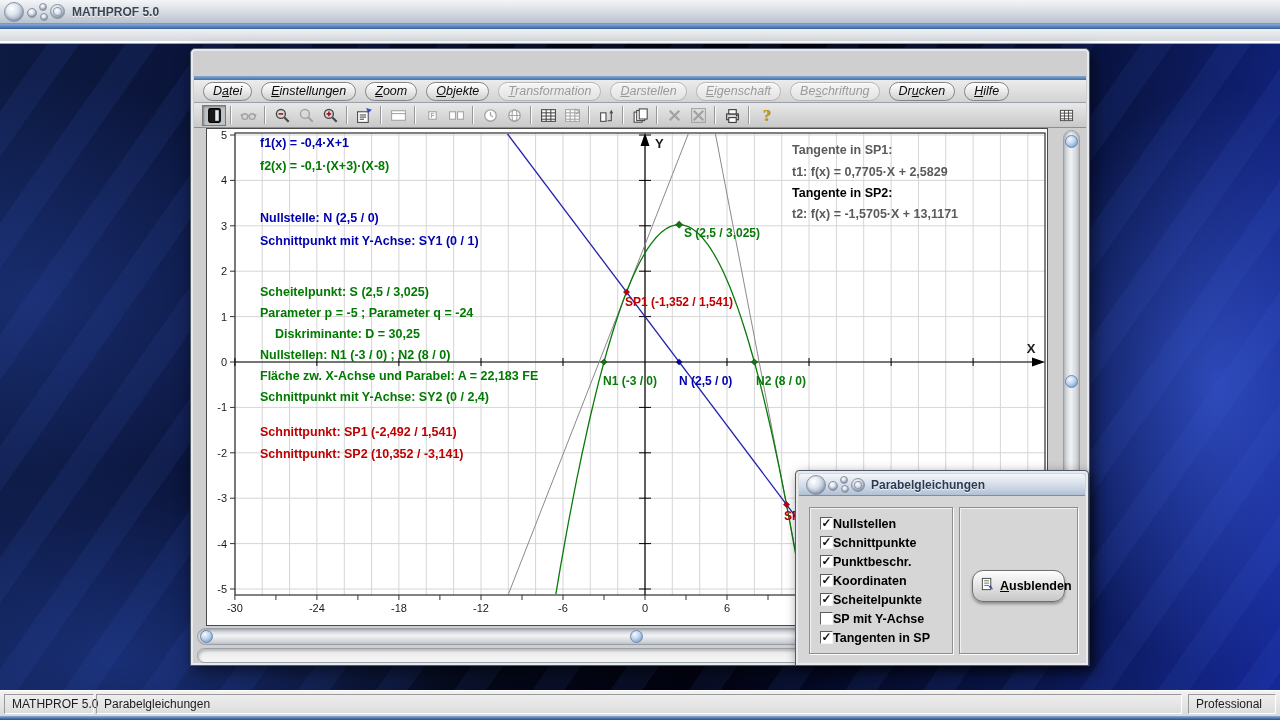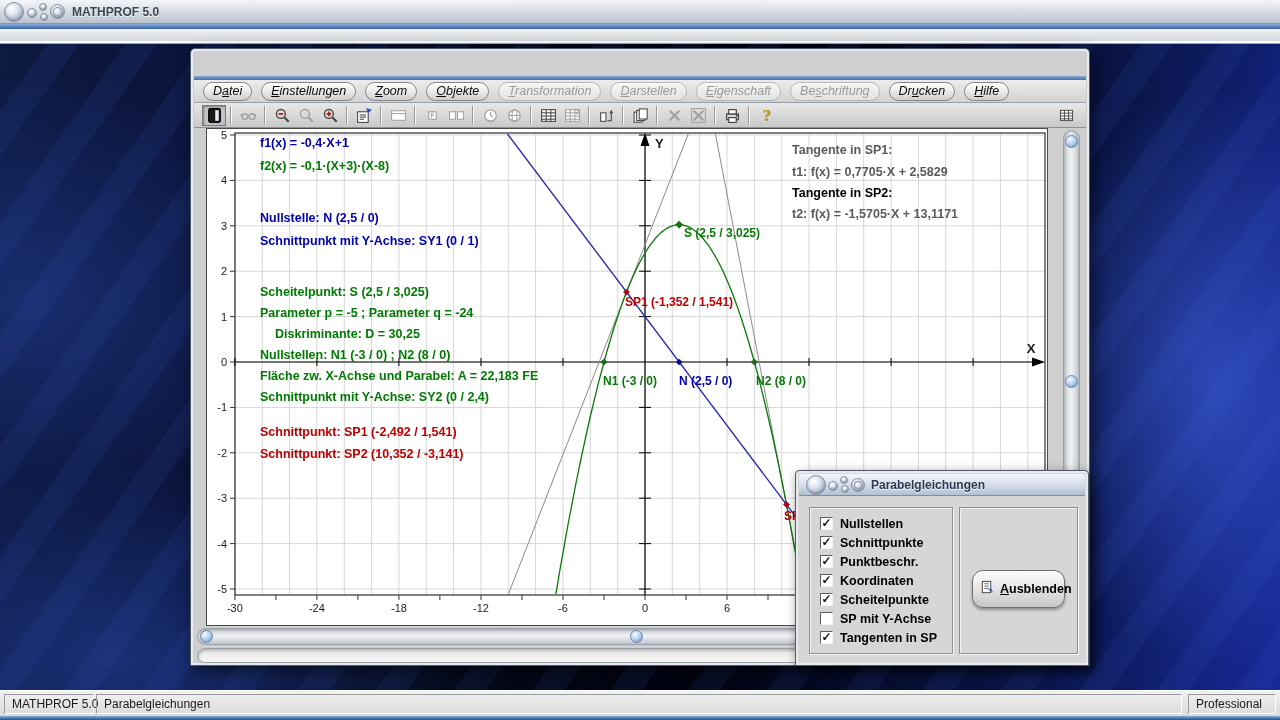--- a/index.html
+++ b/index.html
@@ -86,22 +86,22 @@
   .dlg-title { position:absolute; left:3px; right:3px; top:3px; height:22px; border-radius:3px 3px 0 0;
     background:linear-gradient(#f4f7fa,#cfd9e6 60%,#b2c0d3); border-bottom:1px solid #7d8ea3; }
   .group { position:absolute; border:1px solid #8f8f8f;
     box-shadow:1px 1px 0 rgba(255,255,255,.9), inset 1px 1px 0 rgba(255,255,255,.65); }
   .grp-left { left:13px; top:36px; width:144px; height:147px; padding:6px 0 0 10px; }
   .grp-right { left:163px; top:36px; width:119px; height:147px; }
   .cb-row { height:19px; display:flex; align-items:center; }
   .cb-box { width:13px; height:13px; background:#fff; border:1px solid;
     border-color:#5c5c5c #f2f2f2 #f2f2f2 #5c5c5c; font-size:12px; line-height:10px;
     font-weight:bold; color:#111; text-align:center; }
-  .cb-label { margin-left:7px; font-size:12.5px; font-weight:bold; color:#000; white-space:nowrap; }
-  .hide-btn { position:absolute; left:12px; top:62px; width:93px; height:38px;
+  .cb-label { font-size:12.5px; font-weight:bold; color:#000; white-space:nowrap; }
+  .hide-btn { position:absolute; left:12px; top:62px; width:93px; height:32px;
     border:1px solid #6e6e6e; border-radius:11px;
     background:linear-gradient(#fdfdfd,#e4e4e4 50%,#c6c6c6);
     box-shadow:0 2px 3px rgba(0,0,0,.35), inset 0 1px 0 #fff;
     display:flex; align-items:center; gap:5px; padding-left:7px;
     font-size:12.5px; font-weight:bold; color:#000; font-family:"Liberation Sans",sans-serif; }
   .hide-btn .u { text-decoration:underline; }
 </style>
 </head>
 <body>
 

